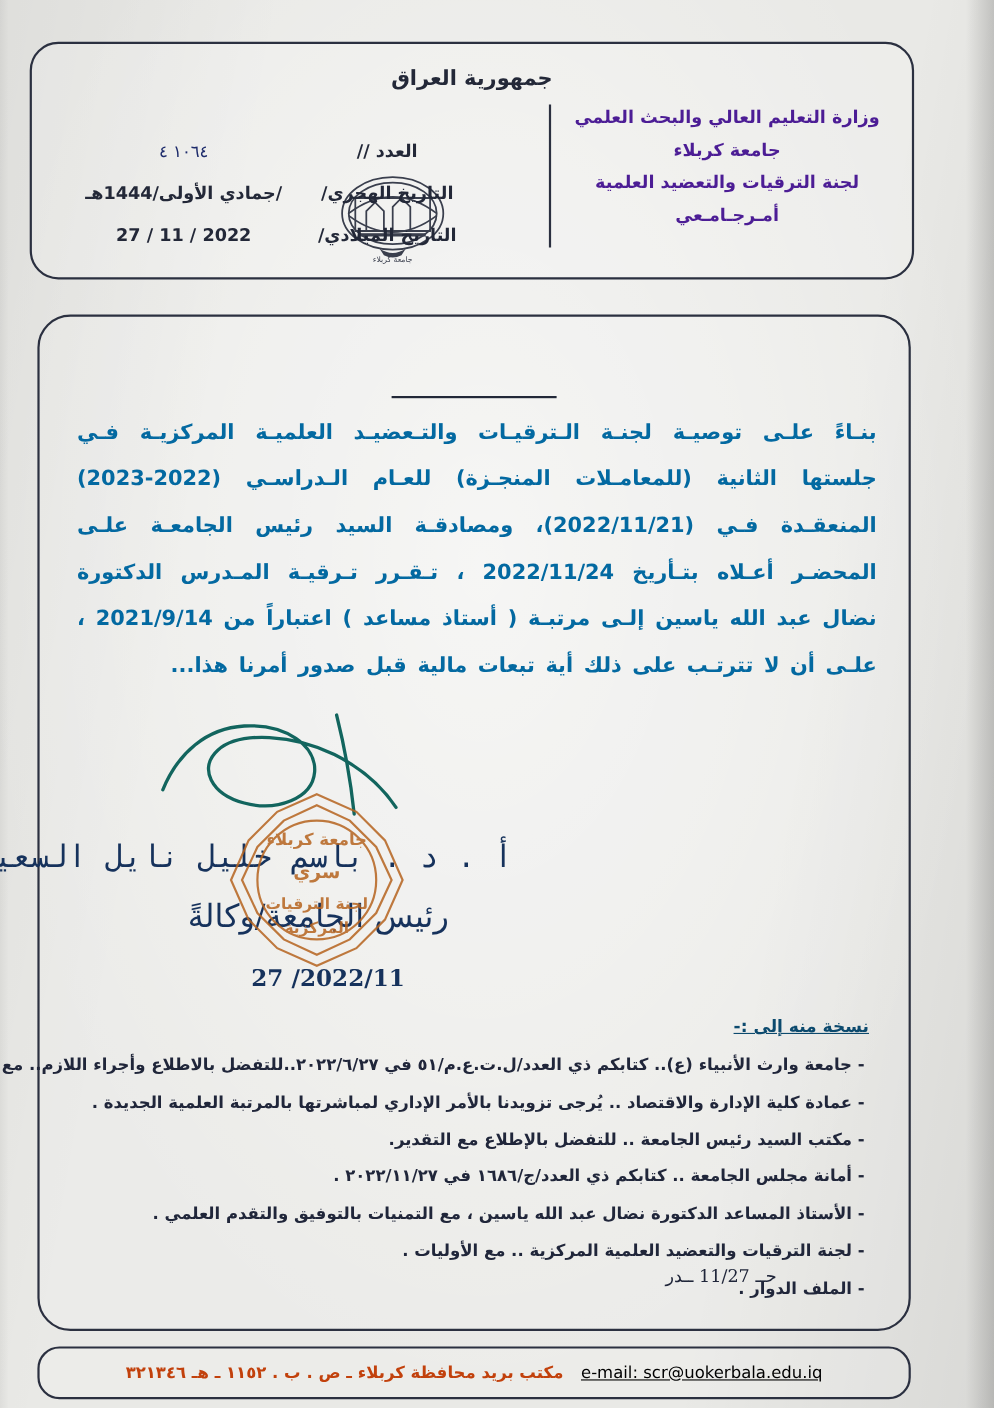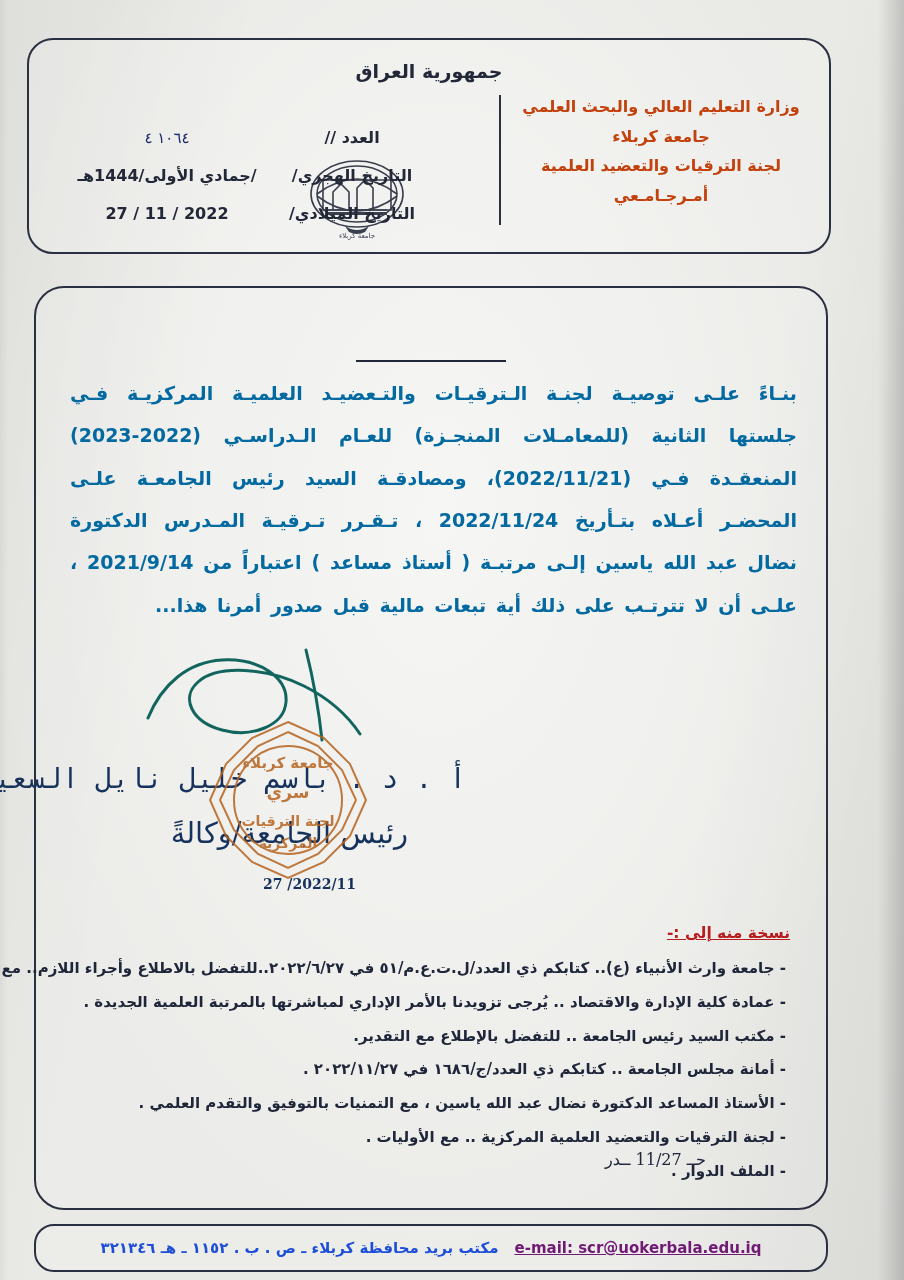--- a/index.html
+++ b/index.html
@@ -64,21 +64,21 @@
   }
   .header-right {
     position: absolute;
     top: 52px;
     right: 18px;
     width: 300px;
     text-align: center;
     font-size: 16px;
     font-weight: bold;
     line-height: 1.85;
-    color: #c2410c;
+    color: #4c1d95;
   }
   .header-vline {
     position: absolute;
     top: 55px;
     right: 328px;
     width: 2px;
     height: 130px;
     background: #2b3040;
   }
   
@@ -197,23 +197,23 @@
     right: 418px;
     font-family: "DejaVu Serif", "Liberation Serif", serif;
     font-size: 29px;
     color: #16325c;
     white-space: nowrap;
     text-align: right;
   }
   .sig-date {
     position: absolute;
     top: 588px;
-    right: 470px;
+    right: 458px;
     font-family: "DejaVu Serif", "Liberation Serif", serif;
-    font-size: 14px;
+    font-size: 21px;
     color: #16325c;
     white-space: nowrap;
     font-weight: bold;
   }
 
   
   .stamp {
     position: absolute;
     top: 428px;
     left: 168px;
@@ -223,21 +223,21 @@
   }
   .stamp svg { display: block; }
 
   
   .copies-title {
     position: absolute;
     top: 636px;
     right: 36px;
     font-size: 15.5px;
     font-weight: bold;
-    color: #b91c1c;
+    color: #0c4a6e;
     text-decoration: underline;
     direction: rtl;
   }
   .copies-list {
     position: absolute;
     top: 664px;
     right: 40px;
     left: 40px;
     font-size: 15px;
     font-weight: bold;
@@ -268,27 +268,27 @@
     border-radius: 20px;
     background: rgba(255,255,255,0.15);
     display: flex;
     align-items: center;
     justify-content: center;
     gap: 16px;
   }
   .footer-text {
     font-size: 15px;
     font-weight: bold;
-    color: #1d4ed8;
+    color: #c2410c;
     direction: rtl;
   }
   .footer-email {
     font-size: 15px;
-    font-weight: bold;
-    color: #701a75;
+    font-weight: normal;
+    color: #000000;
     text-decoration: underline;
     direction: ltr;
   }
 </style>
 </head>
 <body>
 
 <div class="page">
   <div class="paper-shade"></div>
   <div class="edge-left"></div>

